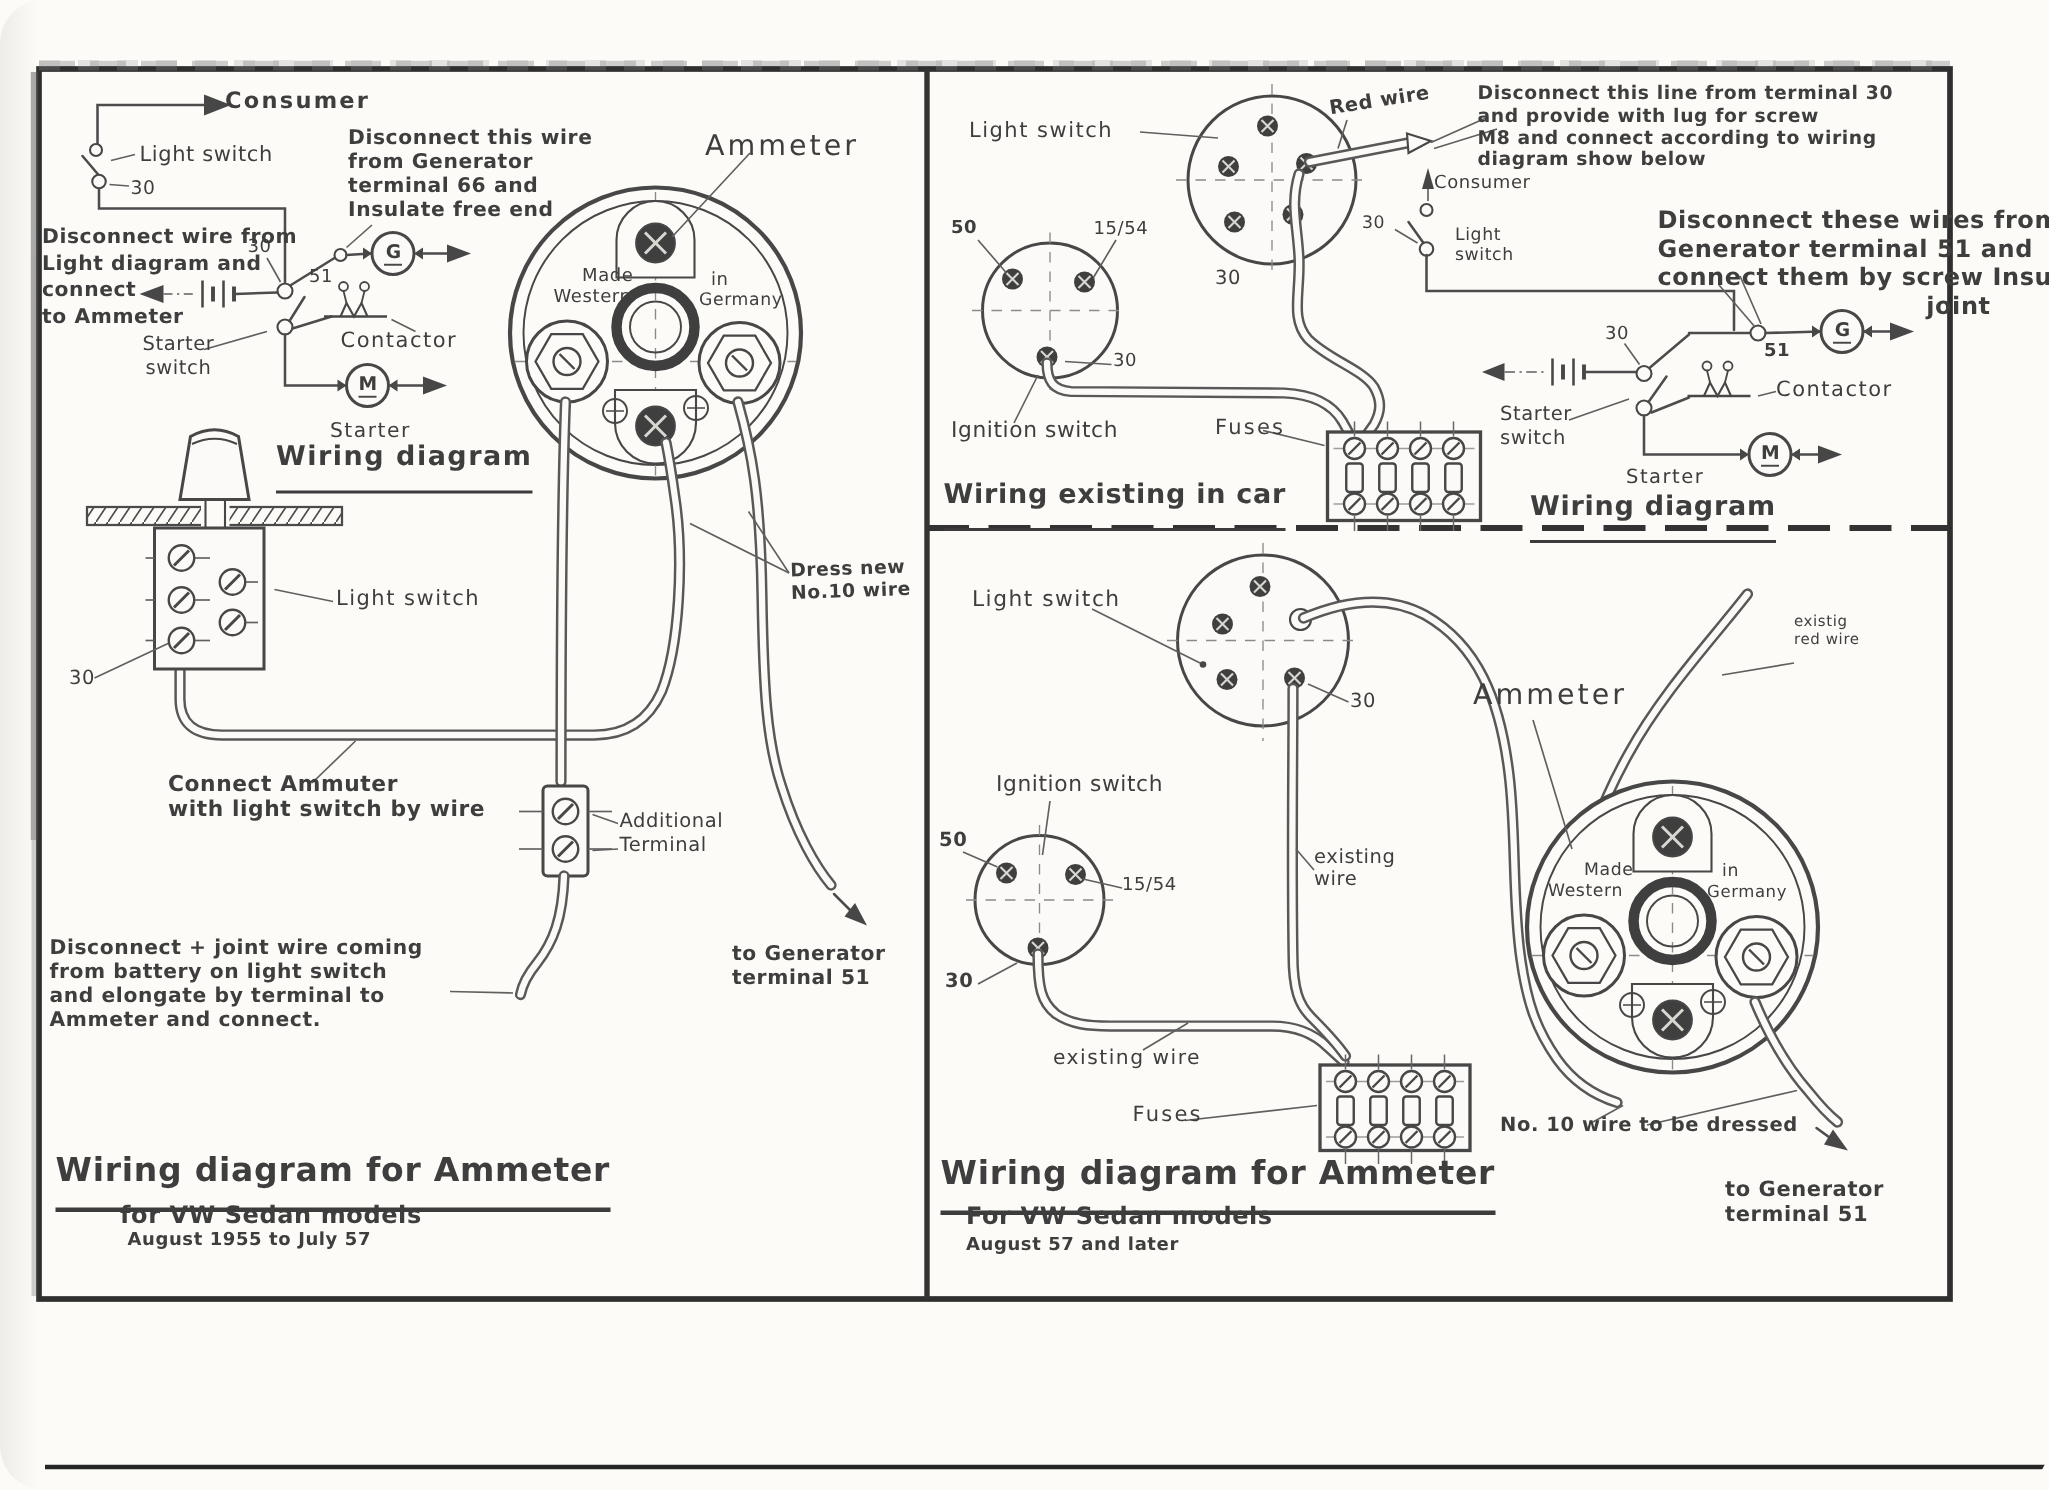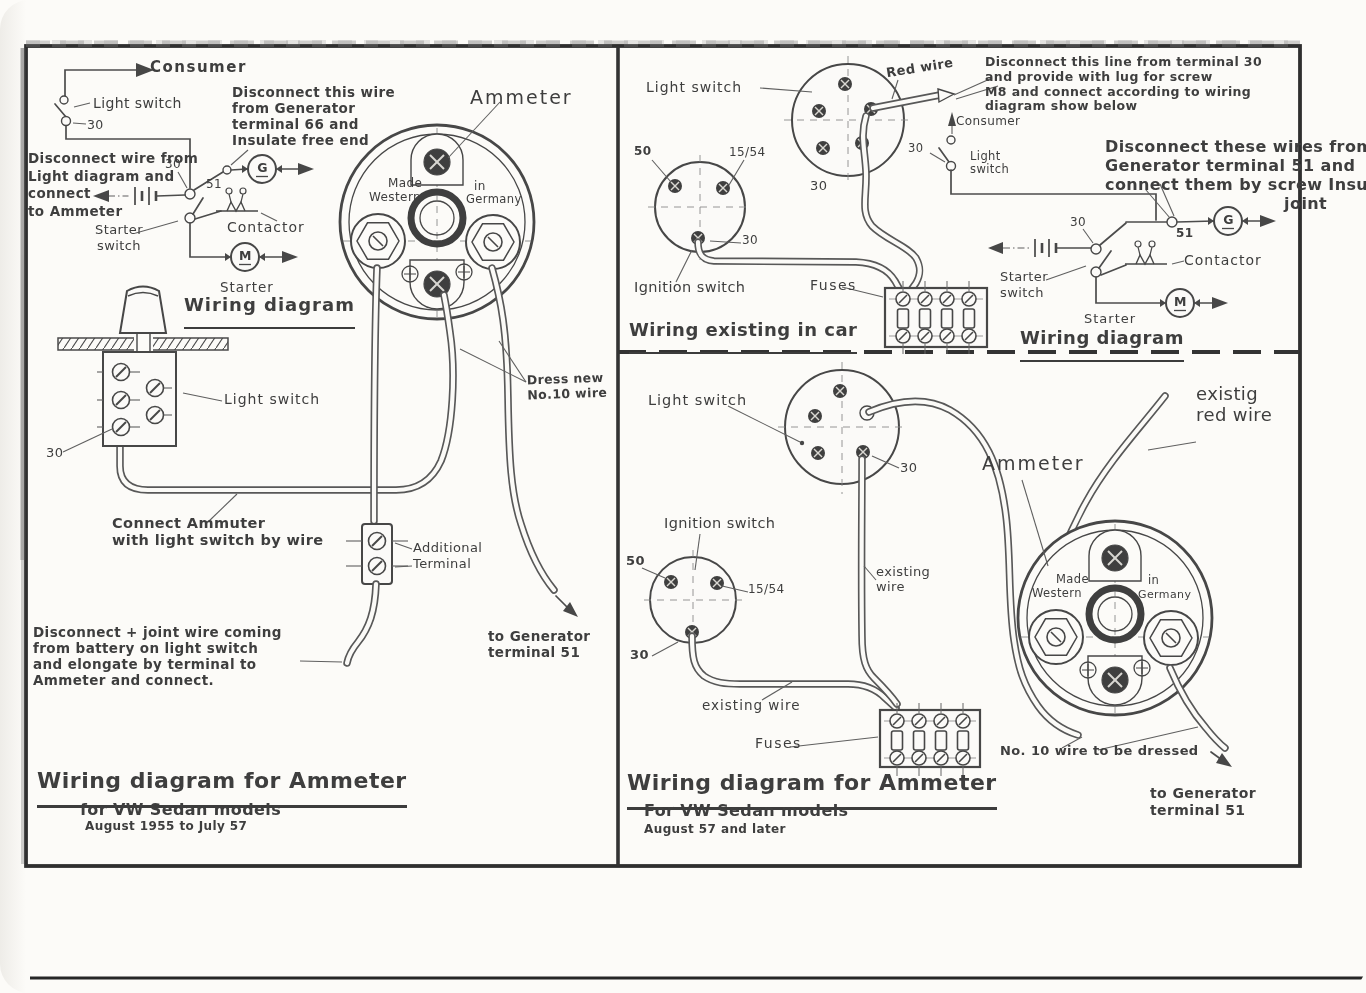--- a/index.html
+++ b/index.html
@@ -420,21 +420,21 @@
 <div class="lbl b" style="left:1173px;top:294px;width:15px;text-align:center;font-size:12.5px">M</div>
 <div class="lbl b" style="left:1020px;top:327px;font-size:18px;letter-spacing:.5px"><span class="u">Wiring diagram</span></div>
 
 <div class="lbl" style="left:648px;top:392px;font-size:14.5px;letter-spacing:1px">Light switch</div>
 <div class="lbl" style="left:900px;top:460px;font-size:13px">30</div>
 <div class="lbl" style="left:664px;top:515px;font-size:14.5px">Ignition switch</div>
 <div class="lbl b" style="left:626px;top:553px;font-size:13px">50</div>
 <div class="lbl" style="left:748px;top:582px;font-size:12px">15/54</div>
 <div class="lbl b" style="left:630px;top:647px;font-size:13px">30</div>
 <div class="lbl" style="left:982px;top:452px;font-size:19px;letter-spacing:2px">Ammeter</div>
-<div class="lbl" style="left:1196px;top:384px;font-size:18px;line-height:1.15">existig
+<div class="lbl" style="left:1196px;top:409px;font-size:10px;line-height:1.15">existig
 red wire</div>
 <div class="lbl" style="left:876px;top:565px;font-size:13px;line-height:1.15">existing
 wire</div>
 <div class="lbl" style="left:702px;top:697px;font-size:13.5px;letter-spacing:1px">existing wire</div>
 <div class="lbl" style="left:755px;top:735px;font-size:14px;letter-spacing:1.5px">Fuses</div>
 <div class="lbl" style="left:1056px;top:573px;font-size:11.5px">Made</div>
 <div class="lbl" style="left:1032px;top:587px;font-size:11.5px">Western</div>
 <div class="lbl" style="left:1148px;top:574px;font-size:11.5px">in</div>
 <div class="lbl" style="left:1138px;top:588px;font-size:11px">Germany</div>
 <div class="lbl b" style="left:1000px;top:743px;font-size:13px">No. 10 wire to be dressed</div>

